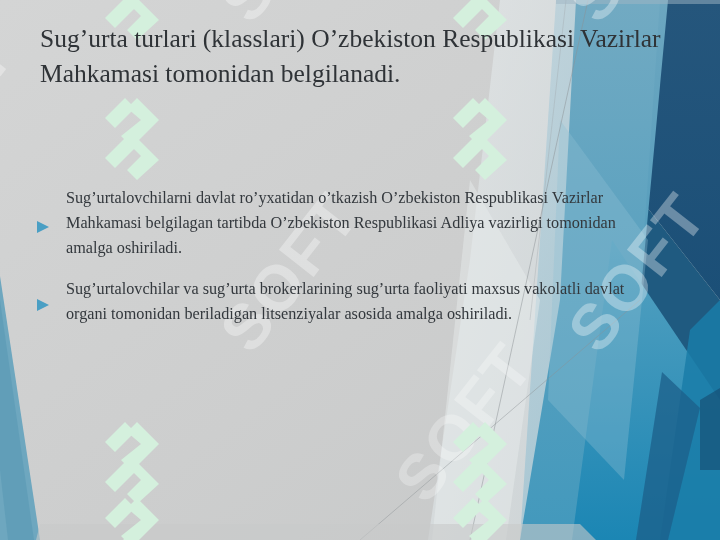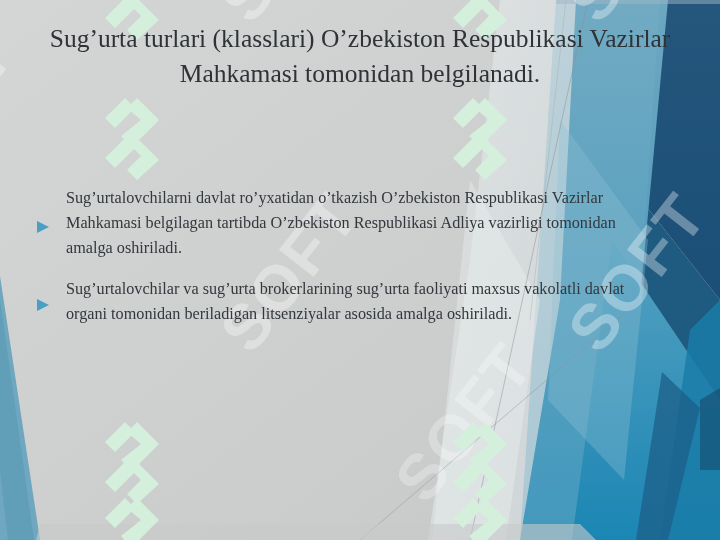--- a/index.html
+++ b/index.html
@@ -52,21 +52,20 @@
     white-space: nowrap;
     user-select: none;
   }
 
   
   .title {
     position: absolute;
     left: 40px;
     top: 22px;
     width: 640px;
-    text-align: center;
     font-size: 25.5px;
     line-height: 1.36;
     color: #2f3337;
     z-index: 10;
     text-rendering: optimizeLegibility;
   }
 
   
   .body {
     position: absolute;

